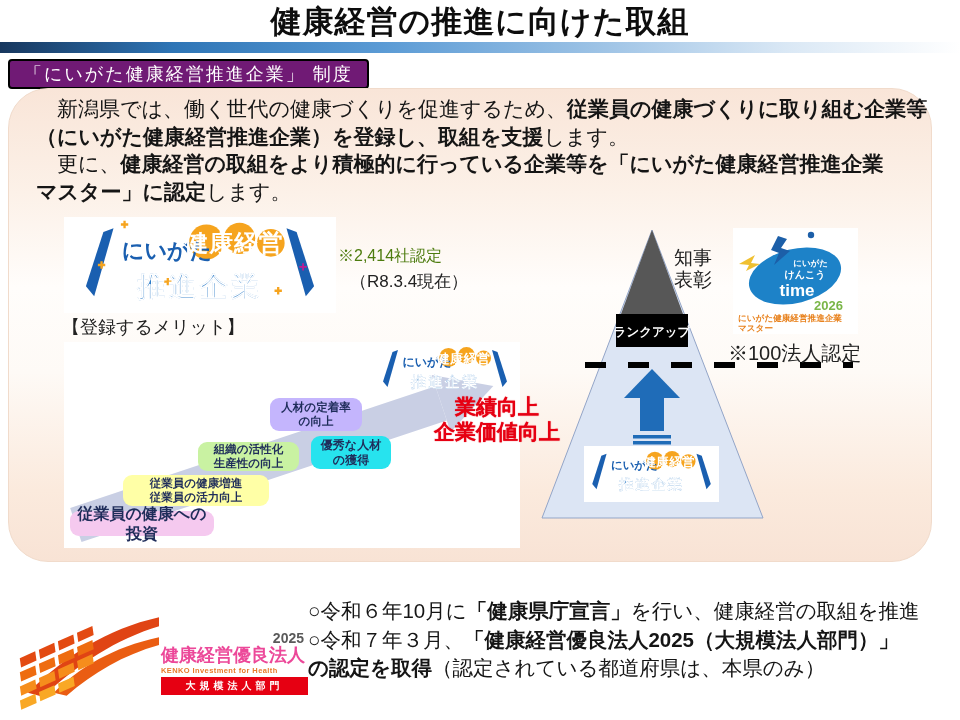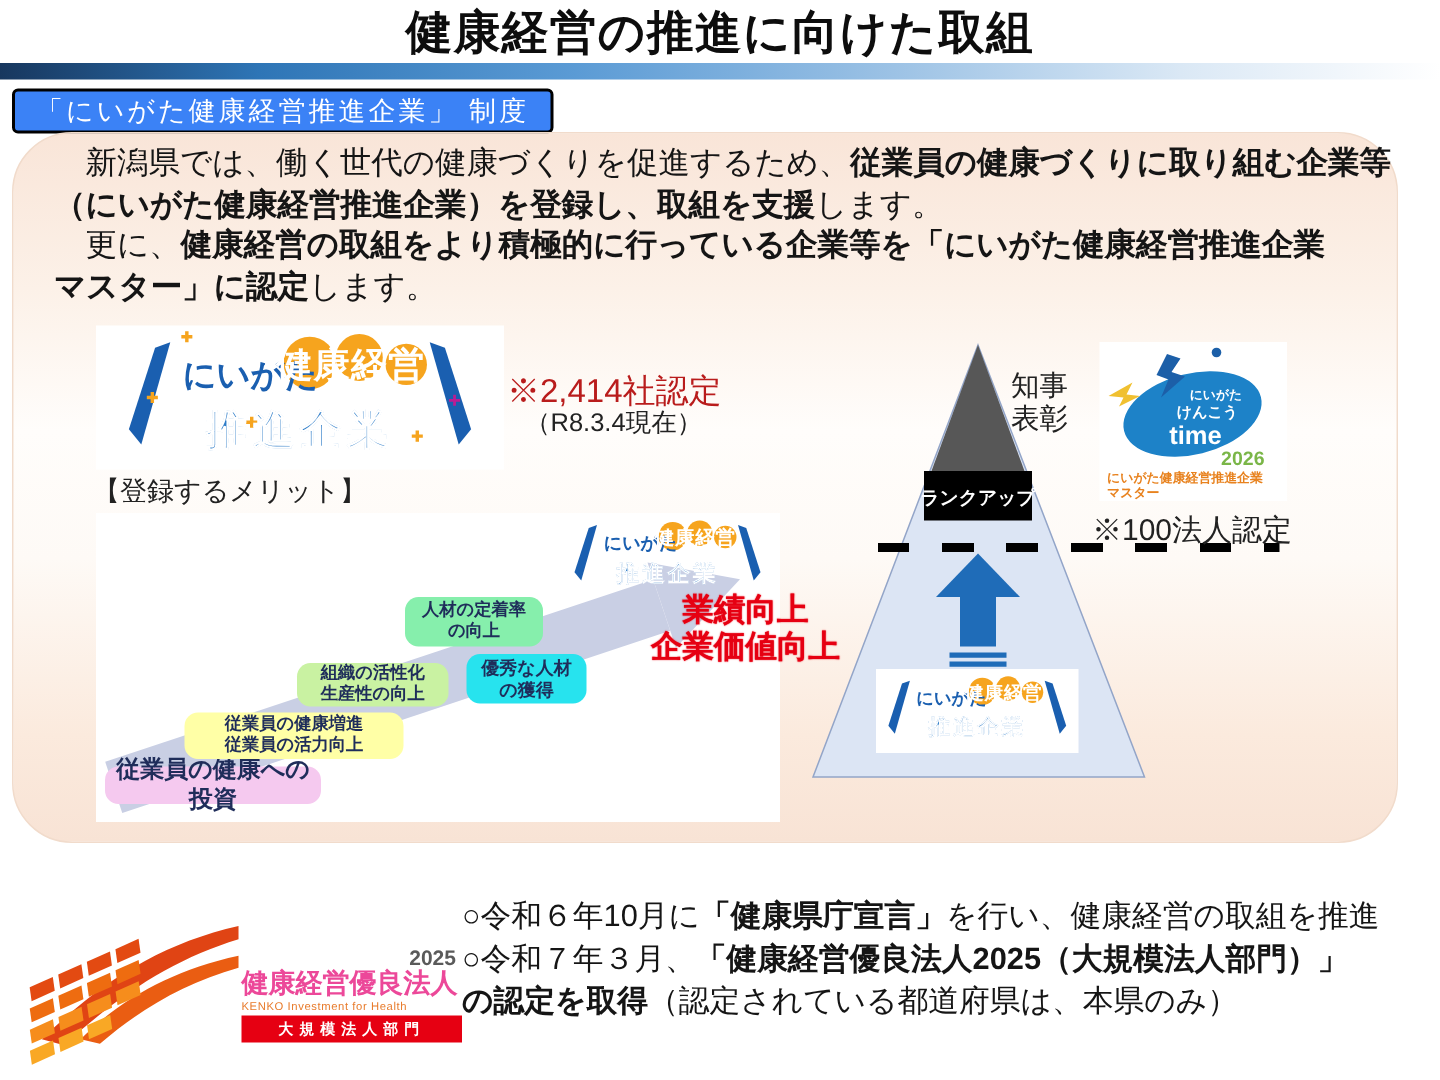--- a/index.html
+++ b/index.html
@@ -5,64 +5,64 @@
   html,body{margin:0;padding:0;background:#fff;}
   *{box-sizing:border-box;}
   .slide{position:relative;width:960px;height:720px;background:#fff;overflow:hidden;
          font-family:"Liberation Sans", sans-serif;color:#111;}
 
   .title{position:absolute;top:0;left:0;width:960px;height:42px;line-height:44px;
          text-align:center;font-size:31px;font-weight:bold;letter-spacing:1px;color:#0d0d0d;}
   .title-bar{position:absolute;top:42px;left:0;width:960px;height:11px;
          background:linear-gradient(90deg,#17375e 0%,#2e75b6 18%,#5b9bd5 40%,#9cc2e5 62%,#dae8f5 82%,#ffffff 100%);}
 
-  .blue-label{position:absolute;background:#3b82f6;border:2px solid #000;border-radius:4px;
+  .blue-label{position:absolute;background:#701a75;border:2px solid #000;border-radius:4px;
          color:#fff;display:flex;align-items:center;padding:12px 14px;letter-spacing:2px;
          font-size:18px;height:30px;white-space:nowrap;}
   .label1{left:8px;top:59px;}
   .label2{left:5px;top:572px;letter-spacing:3px;}
 
   .main-box{position:absolute;left:8px;top:88px;width:924px;height:474px;border-radius:40px;
          border:1px solid #f1dbcb;
          background:linear-gradient(180deg,#f9e5d8 0%,#fcf1e8 22%,#fffdfb 42%,#fefaf6 60%,#fbeadd 85%,#f8e3d5 100%);}
 
   .para{position:absolute;left:16px;top:95px;width:905px;font-size:21px;line-height:27.5px;color:#151515;margin-left:20px;}
   .para .bold, .btext .bold{font-weight:bold;}
 
   .white-panel{position:absolute;background:#fff;}
   .logo-panel{left:64px;top:217px;width:272px;height:96px;display:flex;align-items:center;justify-content:center;}
-  .cert-note{position:absolute;left:338px;top:246px;font-size:22px;color:#b91c1c;}
+  .cert-note{position:absolute;left:338px;top:246px;font-size:16px;color:#4d7c0f;}
   .cert-date{position:absolute;left:350px;top:270px;font-size:17px;color:#222;}
   .merit-heading{position:absolute;left:62px;top:315px;font-size:18px;color:#222;}
 
   .merit-panel{left:64px;top:342px;width:456px;height:206px;}
   .merit-arrow{position:absolute;left:0;top:0;}
   .step{position:absolute;display:flex;align-items:center;justify-content:center;text-align:center;
         border-radius:9px;font-weight:bold;color:#1f2d5a;white-space:pre-line;line-height:1.2;}
   .step1{left:6px;top:169px;width:144px;height:25px;background:#f5c9ef;font-size:16px;}
   .step2{left:59px;top:133px;width:146px;height:31px;background:#ffffa6;font-size:11.5px;}
   .step3{left:134px;top:100px;width:101px;height:29px;background:#c9f2a2;font-size:11.5px;}
-  .step4{left:206px;top:56px;width:92px;height:33px;background:#86efac;font-size:11.5px;}
+  .step4{left:206px;top:56px;width:92px;height:33px;background:#c4b5fd;font-size:11.5px;}
   .step5{left:247px;top:94px;width:80px;height:33px;background:#27e3ee;font-size:12px;}
   .result{position:absolute;left:314px;top:52px;width:142px;text-align:center;color:#e60012;
           font-weight:bold;font-size:21px;line-height:1.2;white-space:pre-line;text-shadow:0 0 1px #e60012;margin-left:48px;}
   .small-logo{position:absolute;right:2px;top:3px;}
 
   .pyramid-svg{position:absolute;left:530px;top:226px;}
   .dashes{position:absolute;left:585px;top:362px;width:268px;height:6px;
           background:repeating-linear-gradient(90deg,#000 0 21px,transparent 21px 43px);}
   .governor{position:absolute;left:674px;top:247px;font-size:19px;line-height:1.18;color:#222;white-space:pre-line;}
   .master-panel{left:733px;top:228px;width:125px;height:106px;}
   .master-note{position:absolute;left:728px;top:340px;font-size:20px;color:#222;}
 
   .cert-logo{position:absolute;left:12px;top:610px;width:296px;height:106px;display:flex;align-items:center;}
   .cert-text{width:148px;margin-left:0;}
   .cert-year{text-align:right;font-size:14px;font-weight:bold;color:#5a5a5a;padding-right:4px;line-height:1;}
   .cert-name{font-size:18px;font-weight:bold;color:#ec4899;white-space:nowrap;line-height:1.2;}
-  .cert-sub{font-size:7.5px;font-weight:normal;color:#e87a2a;white-space:nowrap;letter-spacing:.4px;}
+  .cert-sub{font-size:7.5px;font-weight:bold;color:#e87a2a;white-space:nowrap;letter-spacing:.4px;}
   .cert-band{margin-top:2px;background:#e60012;color:#fff;font-size:10px;text-align:center;
              padding:2px 0;letter-spacing:4px;font-weight:bold;}
 
   .btext{position:absolute;left:308px;top:597px;width:652px;font-size:20.5px;line-height:28.5px;color:#151515;}
 
   svg text{font-family:"Liberation Sans", sans-serif;}
 </style>
 </head>
 <body>
 

